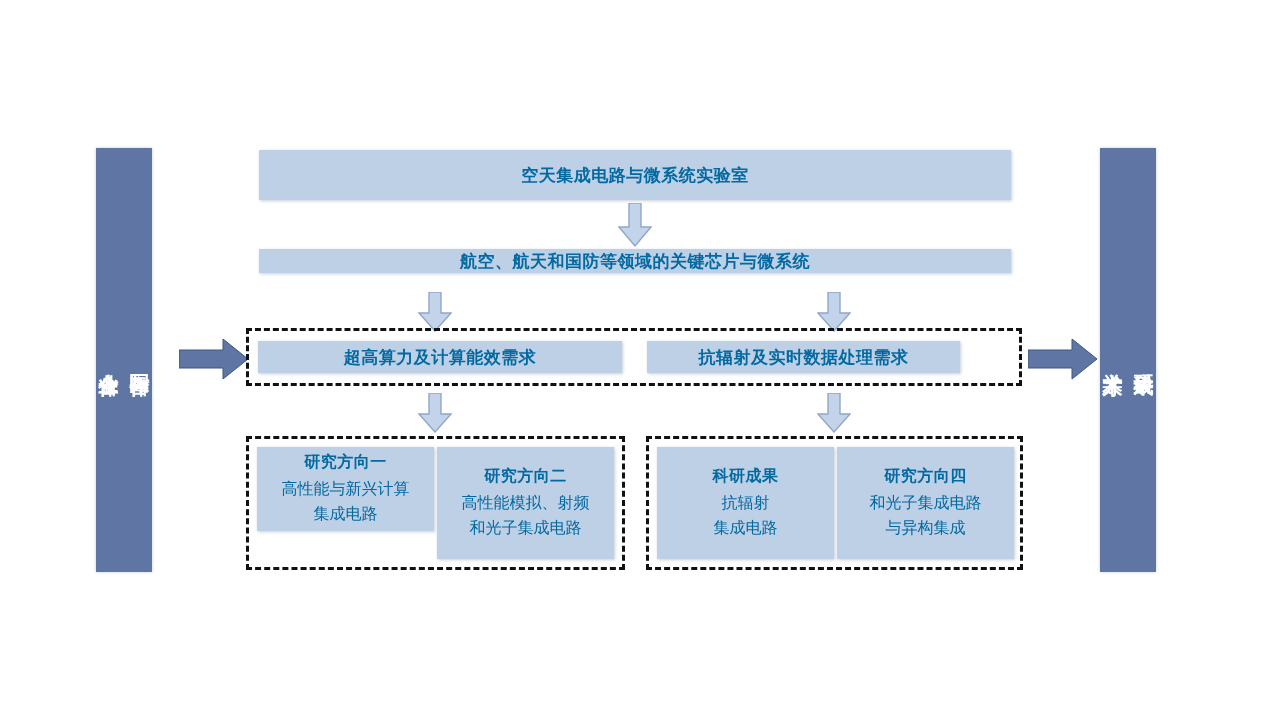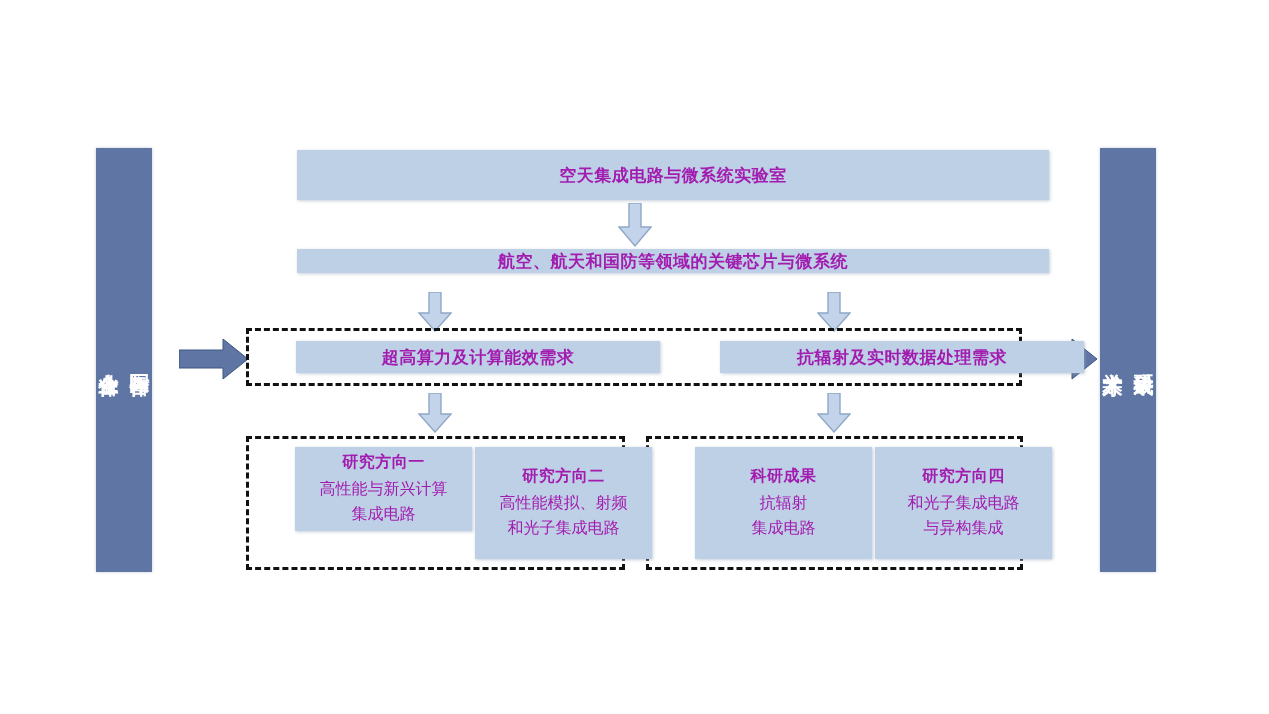--- a/index.html
+++ b/index.html
@@ -43,22 +43,21 @@
   
   .lbox {
     position: absolute;
     background: #bed0e6;
     box-shadow: 1px 1px 3px rgba(150,165,190,0.55);
     display: flex;
     flex-direction: column;
     align-items: center;
     justify-content: center;
     box-sizing: border-box;
-    color: #a21caf;
-    margin-left: 38px;
+    color: #0369a1;
   }
   .lbox .title {
     font-weight: bold;
     font-size: 17px;
     letter-spacing: 0.5px;
     white-space: nowrap;
   }
   .lbox .sub {
     font-size: 16px;
     line-height: 1.55;
@@ -140,21 +139,21 @@
       <polygon points="11,0 23,0 23,21 33,21 17,39 1,21 11,21" fill="#c3d4ea" stroke="#8fa8c8" stroke-width="1.4"></polygon>
     </svg>
   </div>
 
   <div class="dashed-group" style="left:246px; top:328px; width:776px; height:58px;"></div>
 
   <div class="lbox" style="left:258px; top:341px; width:364px; height:32px;">
     <span class="title">超高算力及计算能效需求</span>
   </div>
 
-  <div class="lbox" style="left:682px; top:341px; width:364px; height:32px;text-align:center;">
+  <div class="lbox" style="left:647px; top:341px; width:313px; height:32px;text-align:center;">
     <span class="title">抗辐射及实时数据处理需求</span>
   </div>
 
   <div class="down-arrow" style="left:418px; top:393px; width:34px; height:40px;">
     <svg width="34" height="40" viewBox="0 0 34 40">
       <polygon points="11,0 23,0 23,21 33,21 17,39 1,21 11,21" fill="#c3d4ea" stroke="#8fa8c8" stroke-width="1.4"></polygon>
     </svg>
   </div>
 
   <div class="down-arrow" style="left:817px; top:393px; width:34px; height:40px;">

